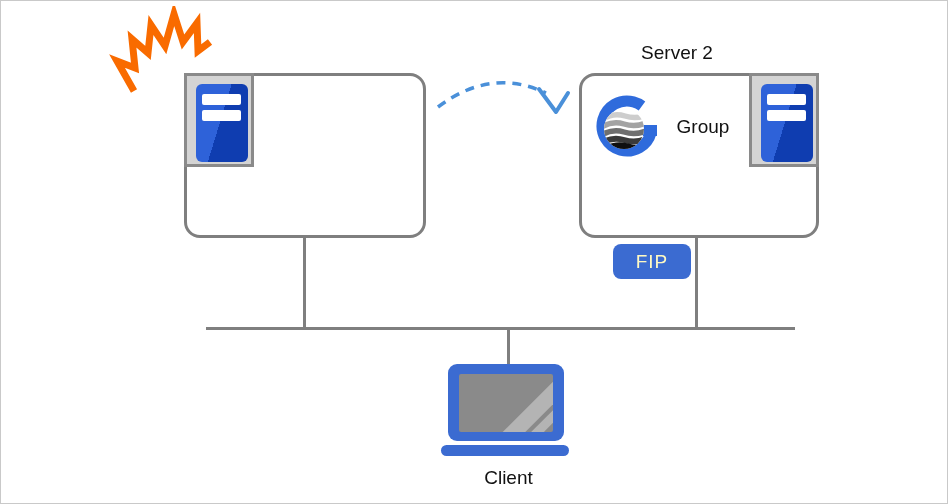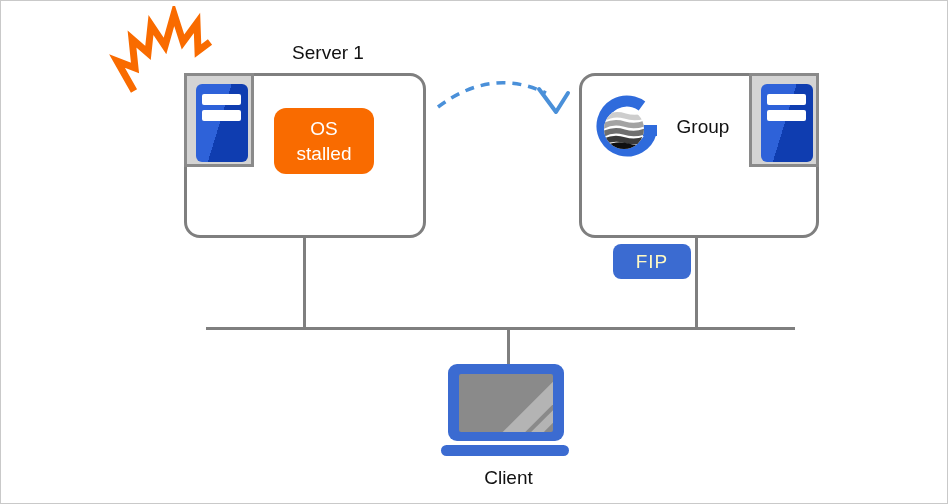--- a/index.html
+++ b/index.html
@@ -56,39 +56,38 @@
 </style>
 </head>
 <body>
 
 <div class="canvas">
 
   <svg class="crash-svg" width="120" height="95" viewBox="0 0 120 95">
     <path d="M28 85 L11 55 L29 62 L26 33 L42 47 L45 19 L59 40 L68 8 L77 36 L91 17 L92 45 L104 36" fill="none" stroke="#f96b00" stroke-width="7" stroke-linejoin="miter" stroke-miterlimit="10"></path>
   </svg>
 
-  <div class="label" style="left:253px;top:41px;width:148px;">Server 1</div>
 
   <div class="server-box" style="left:183px;top:72px;"></div>
 
   <div class="server-icon" style="left:183px;top:72px;">
     <div class="tower">
       <div class="bar b1"></div>
       <div class="bar b2"></div>
     </div>
   </div>
 
-  <div class="status-badge">OS stalled</div>
 
 
   <svg class="arrow-svg" width="145" height="55" viewBox="0 0 145 55">
     <path d="M7 36 Q 60 -4 115 22" fill="none" stroke="#4a90d9" stroke-width="3.5" stroke-dasharray="9 7"></path>
     <path d="M108 18 L125 41 L137 22" fill="none" stroke="#4a90d9" stroke-width="4" stroke-linecap="round" stroke-linejoin="round"></path>
   </svg>
 
+  <div class="label" style="left:602px;top:41px;width:148px;">Server 2</div>
 
   <div class="server-box" style="left:578px;top:72px;width:240px;"></div>
 
   <div class="server-icon" style="left:748px;top:72px;">
     <div class="tower">
       <div class="bar b1"></div>
       <div class="bar b2"></div>
     </div>
   </div>
 

